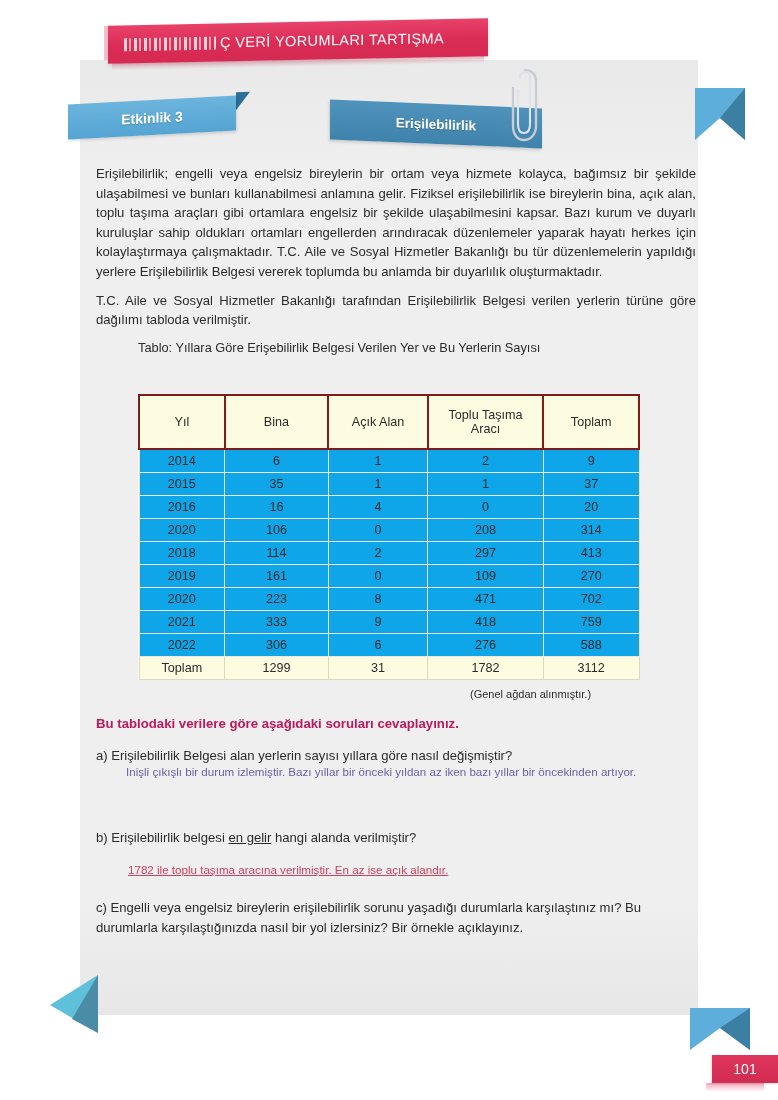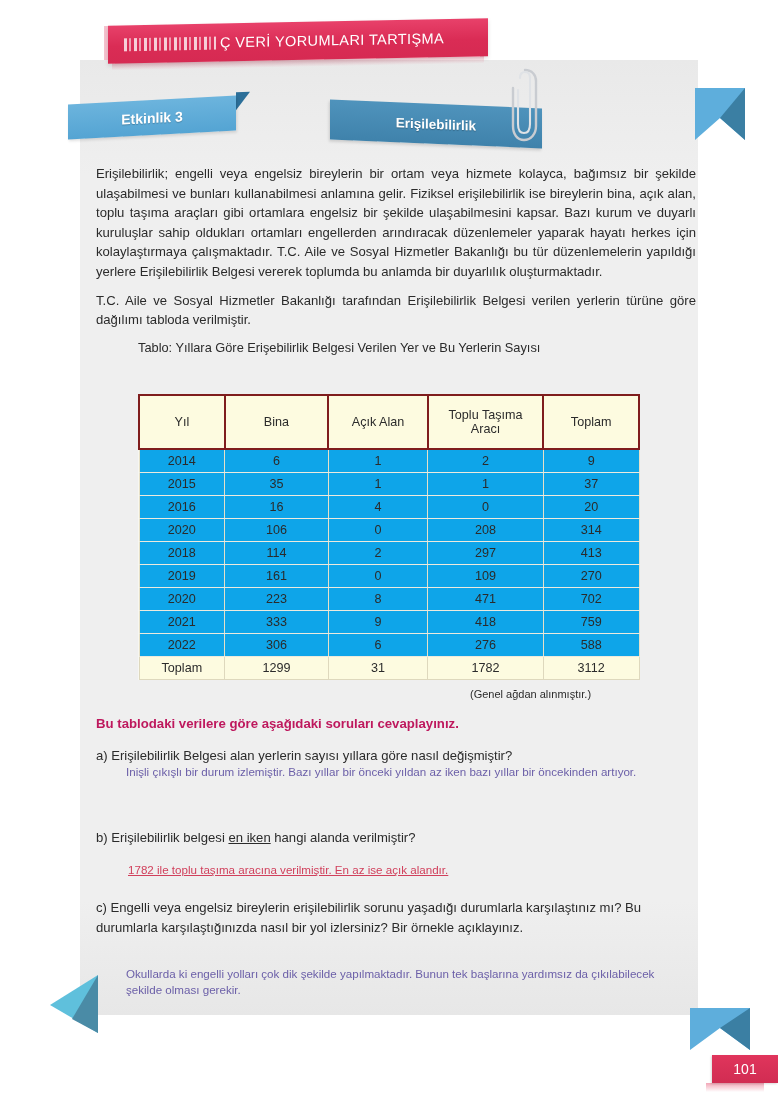--- a/index.html
+++ b/index.html
@@ -421,25 +421,24 @@
     </table>
   </div>
 
   <div class="source-note">(Genel ağdan alınmıştır.)</div>
 
   <div class="q-block q-intro">Bu tablodaki verilere göre aşağıdaki soruları cevaplayınız.</div>
 
   <div class="q-block q-a">a) Erişilebilirlik Belgesi alan yerlerin sayısı yıllara göre nasıl değişmiştir?</div>
   <div class="answer purple ans-a">Inişli çıkışlı bir durum izlemiştir. Bazı yıllar bir önceki yıldan az iken bazı yıllar bir öncekinden artıyor.</div>
 
-  <div class="q-block q-b"><span>b) Erişilebilirlik belgesi </span><u>en iken</u><span> hangi alanda verilmiştir?</span></div>
+  <div class="q-block q-b"><span>b) Erişilebilirlik belgesi </span><u>en gelir</u><span> hangi alanda verilmiştir?</span></div>
   <div class="answer red ans-b">1782 ile toplu taşıma aracına verilmiştir. En az ise açık alandır.</div>
 
   <div class="q-block q-c">c) Engelli veya engelsiz bireylerin erişilebilirlik sorunu yaşadığı durumlarla karşılaştınız mı? Bu durumlarla karşılaştığınızda nasıl bir yol izlersiniz? Bir örnekle açıklayınız.</div>
-  <div class="answer purple ans-c">Okullarda ki engelli yolları çok dik şekilde yapılmaktadır. Bunun tek başlarına yardımsız da çıkılabilecek şekilde olması gerekir.</div>
 
   <svg class="ribbon-bl" viewBox="0 0 56 58">
     <polygon points="56,0 56,58 8,30" fill="#5fc0dc"></polygon>
     <polygon points="56,0 56,58 30,44" fill="#4a8ba6"></polygon>
   </svg>
 
   <svg class="ribbon-br" viewBox="0 0 60 42">
     <polygon points="0,0 60,0 60,42 30,20 0,42" fill="#5eaedc"></polygon>
     <polygon points="30,20 60,0 60,42" fill="#3b7fa3"></polygon>
   </svg>

